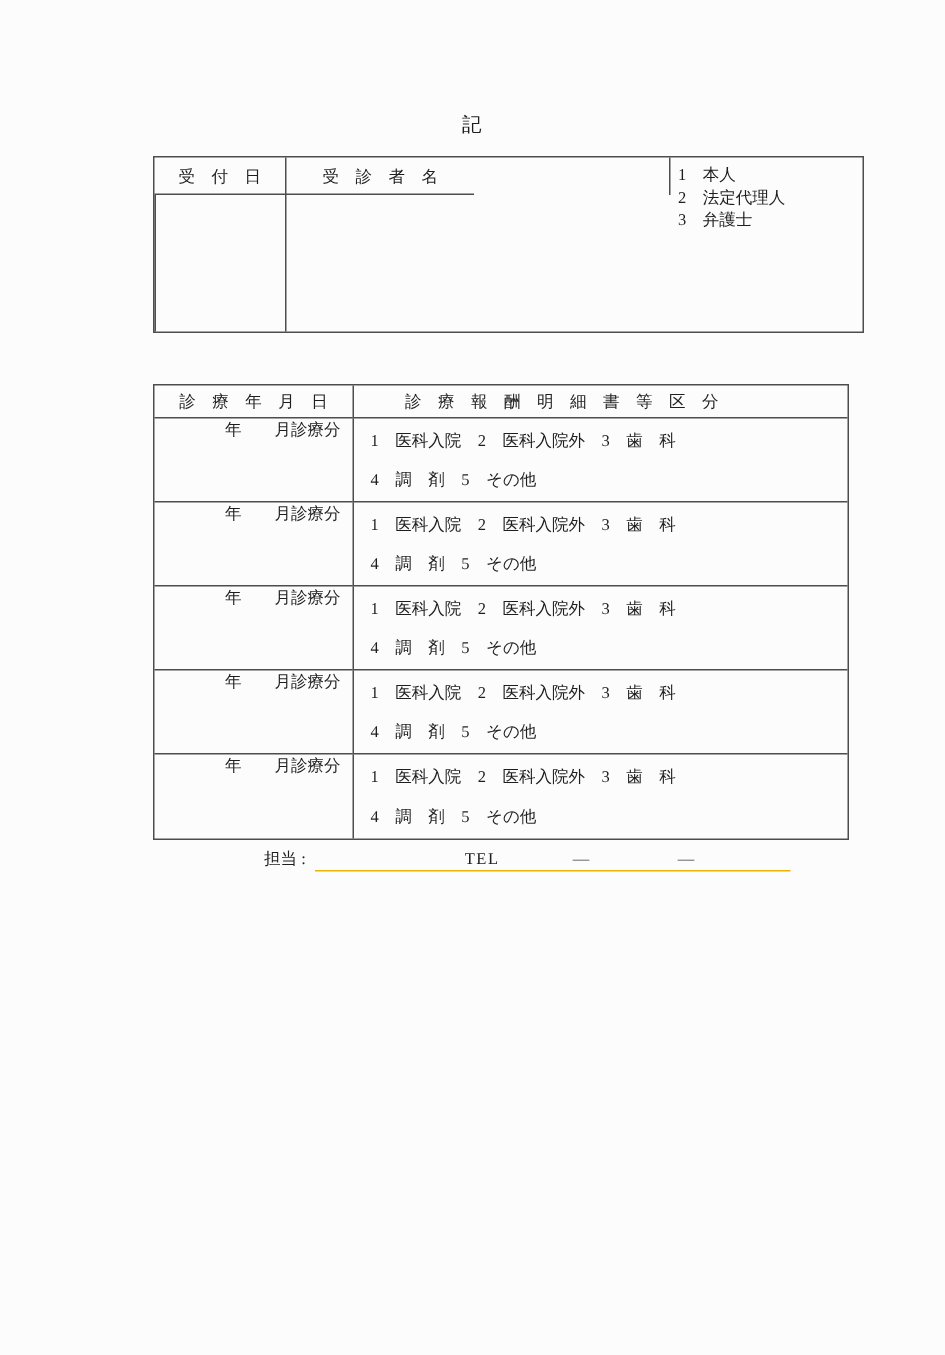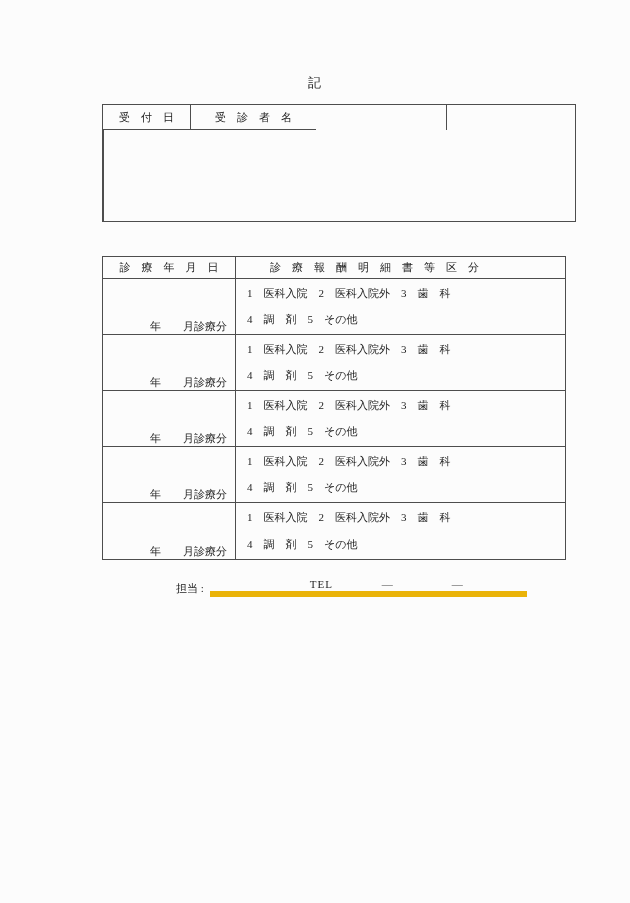--- a/index.html
+++ b/index.html
@@ -42,50 +42,50 @@
     display: flex;
     flex-direction: column;
     justify-content: space-evenly;
     padding: 4px 0 4px 5px;
   }
   
   .t2 { top: 256px; width: 464px; display: grid; grid-template-columns: 132px 1fr; grid-template-rows: 22px repeat(5, 56px); }
   .t2 .cat-header { padding-right: 52px; text-align: right; }
   .date-cell {
     display: flex;
-    align-items: flex-end;
+    align-items: flex-start;
     justify-content: flex-end;
     padding-right: 8px;
     border-bottom: 1px solid #4d4d4d;
   }
   .detail-cell {
     display: flex;
     flex-direction: column;
     justify-content: space-between;
     padding: 7px 4px 7px 11px;
     border-bottom: 1px solid #4d4d4d;
   }
   .t2 .last-row .date-cell, .t2 .last-row-cell { border-bottom: none; }
   
   .contact {
     position: absolute;
-    top: 581px;
+    top: 565px;
     left: 176px;
     height: 16px;
     white-space: nowrap;
   }
   .contact .staff-label { display: inline-block; vertical-align: bottom; padding-bottom: 1px; }
   .fill-line {
     position: relative;
     display: inline-block;
     vertical-align: bottom;
     width: 317px;
     height: 14px;
     margin-left: 6px;
-    border-bottom: 6px solid #eab308;
+    border-bottom: 1px solid #eab308;
   }
   .fill-line .tel-label { position: absolute; left: 100px; bottom: 1px; letter-spacing: 1px; }
   .fill-line .dash { position: absolute; bottom: 1px; color: #4a4a4a; }
   .fill-line .dash-1 { left: 172px; }
   .fill-line .dash-2 { left: 242px; }
 </style>
 </head>
 <body>
 
 <div class="page">
@@ -94,20 +94,25 @@
 
   <div class="tbl t1">
     <div class="cell first hcell">
       <span class="ls1">受付日</span>
     </div>
     <div class="cell hcell">
       <span class="ls1">受診者名</span>
     </div>
 
     <div class="cell first"></div>
+    <div class="cell options-cell">
+      <div>1　本人</div>
+      <div>2　法定代理人</div>
+      <div>3　弁護士</div>
+    </div>
     <div class="cell"></div>
     <div class="cell"></div>
   </div>
 
   <div class="tbl t2">
     <div class="cell first hcell">
       <span class="ls1">診療年月日</span>
     </div>
     <div class="cell hcell cat-header">
       <span class="ls1">診療報酬明細書等区分</span>

